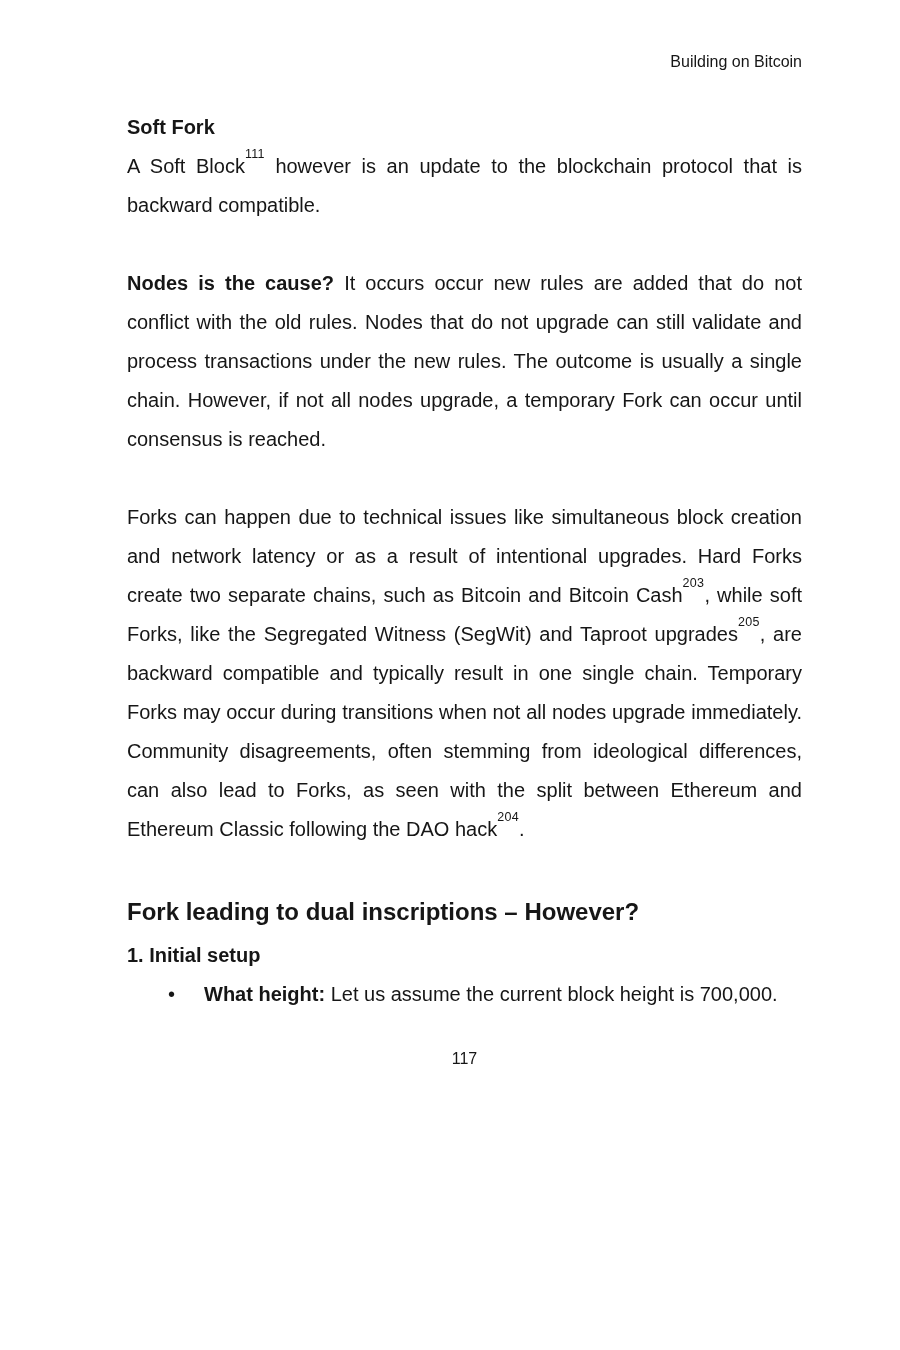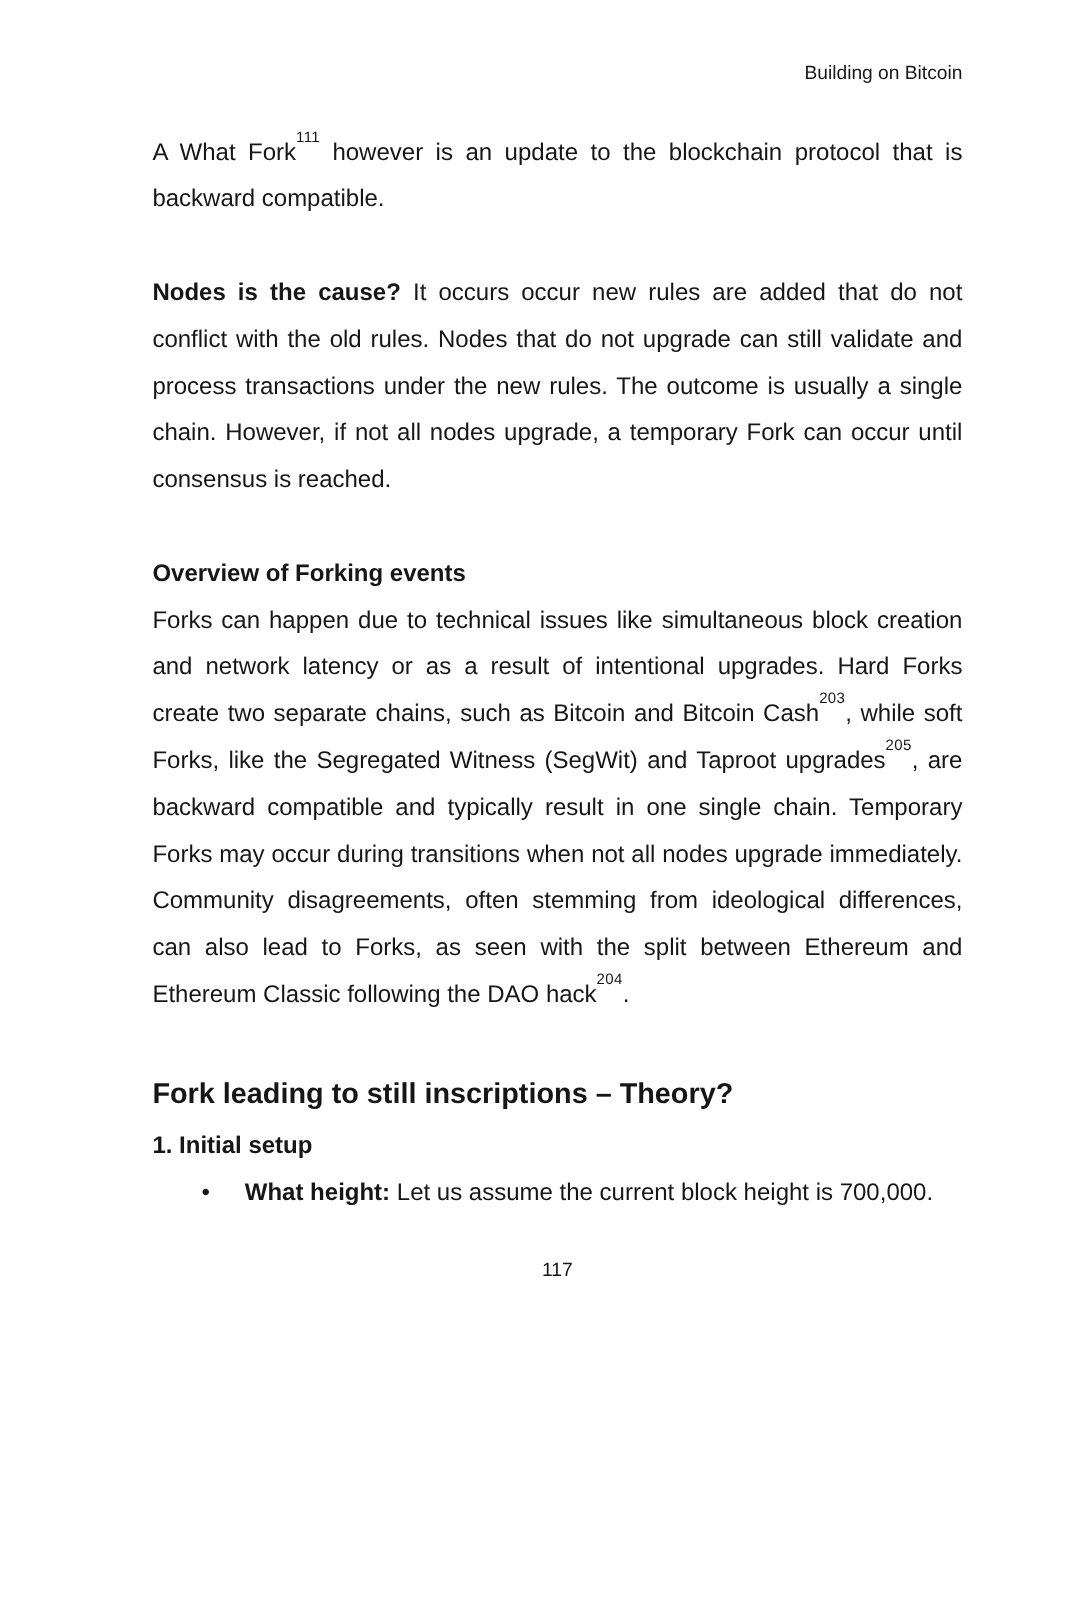--- a/index.html
+++ b/index.html
@@ -75,34 +75,34 @@
 <body>
 
 <div class="page">
   <div class="content">
 
     <div class="running-header">
       <span>Building on Bitcoin</span>
     </div>
 
     <div class="section first">
-      <p class="body-para"><span>A What Fork</span><sup class="fn-sup">111</sup><span> however is an update to the blockchain protocol that is backward compatible.</span></p>
+      <div class="sec-heading">Soft Fork</div>
+      <p class="body-para"><span>A Soft Block</span><sup class="fn-sup">111</sup><span> however is an update to the blockchain protocol that is backward compatible.</span></p>
     </div>
 
     <div class="section">
       <p class="body-para"><span class="lead">Nodes is the cause?</span><span> It occurs occur new rules are added that do not conflict with the old rules. Nodes that do not upgrade can still validate and process transactions under the new rules. The outcome is usually a single chain. However, if not all nodes upgrade, a temporary Fork can occur until consensus is reached.</span></p>
     </div>
 
     <div class="section">
-      <div class="sec-heading">Overview of Forking events</div>
       <p class="body-para"><span>Forks can happen due to technical issues like simultaneous block creation and network latency or as a result of intentional upgrades. Hard Forks create two separate chains, such as Bitcoin and Bitcoin Cash</span><sup class="fn-sup">203</sup><span>, while soft Forks, like the Segregated Witness (SegWit) and Taproot upgrades</span><sup class="fn-sup">205</sup><span>, are backward compatible and typically result in one single chain. Temporary Forks may occur during transitions when not all nodes upgrade immediately. Community disagreements, often stemming from ideological differences, can also lead to Forks, as seen with the split between Ethereum and Ethereum Classic following the DAO hack</span><sup class="fn-sup">204</sup><span>.</span></p>
     </div>
 
     <div class="section">
-      <div class="theory-title">Fork leading to still inscriptions – Theory?</div>
+      <div class="theory-title">Fork leading to dual inscriptions – However?</div>
       <div class="theory-subtitle">1. Initial setup</div>
       <div class="bullet-item">
         <span class="bullet-dot">•</span><span class="lead">What height:</span><span> Let us assume the current block height is 700,000.</span>
       </div>
     </div>
 
     <div class="page-footer">
       <span>117</span>
     </div>
 

